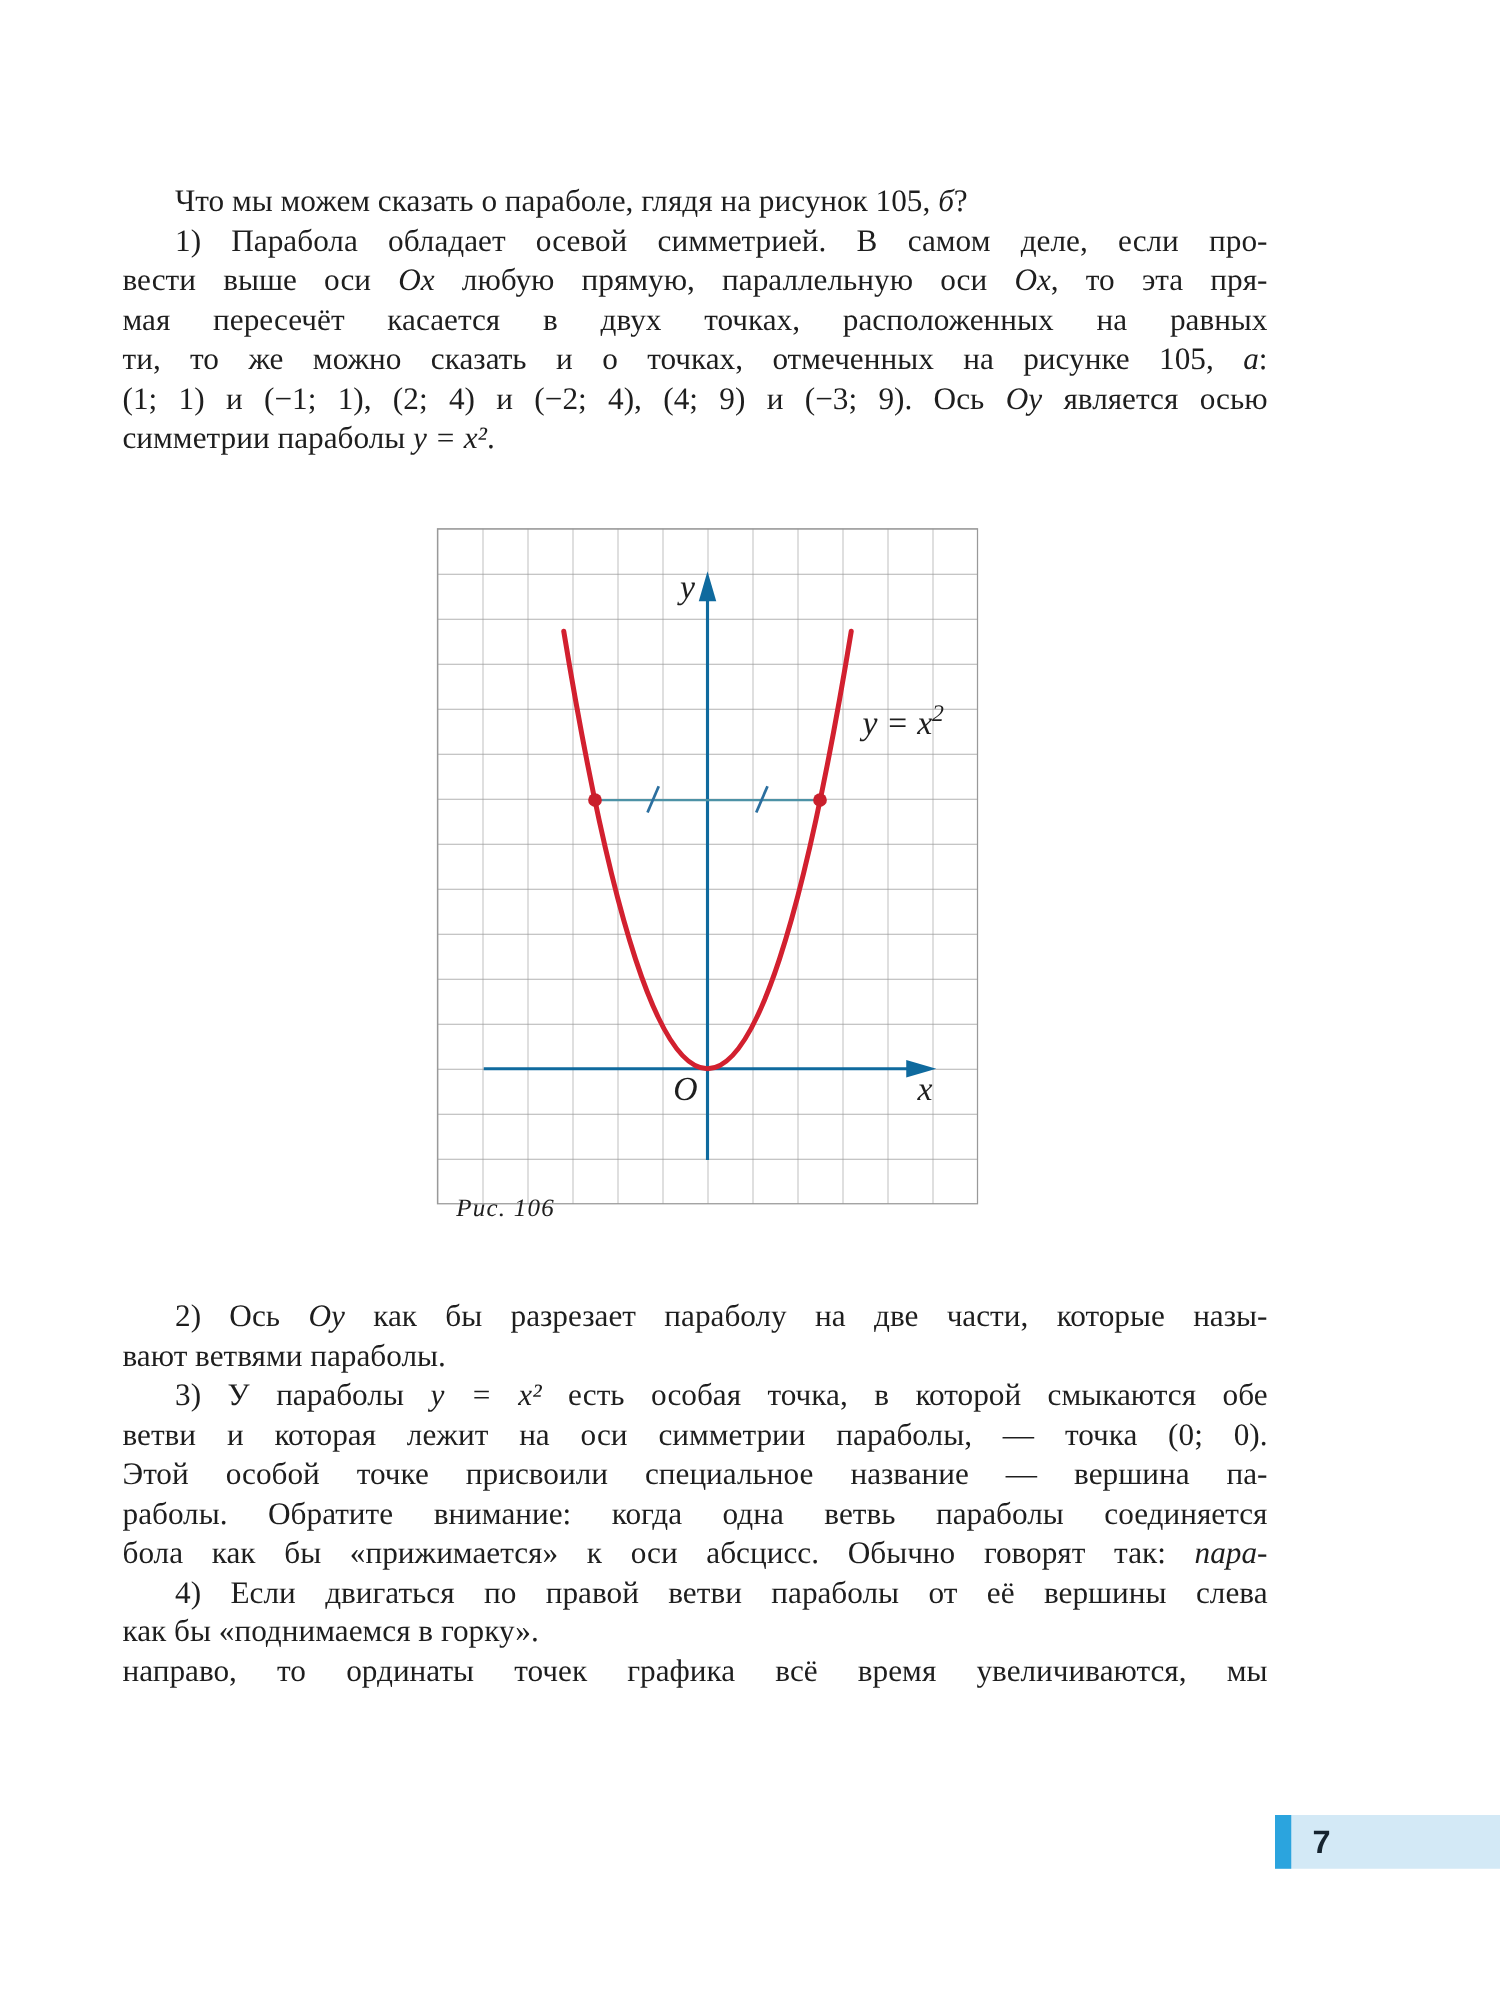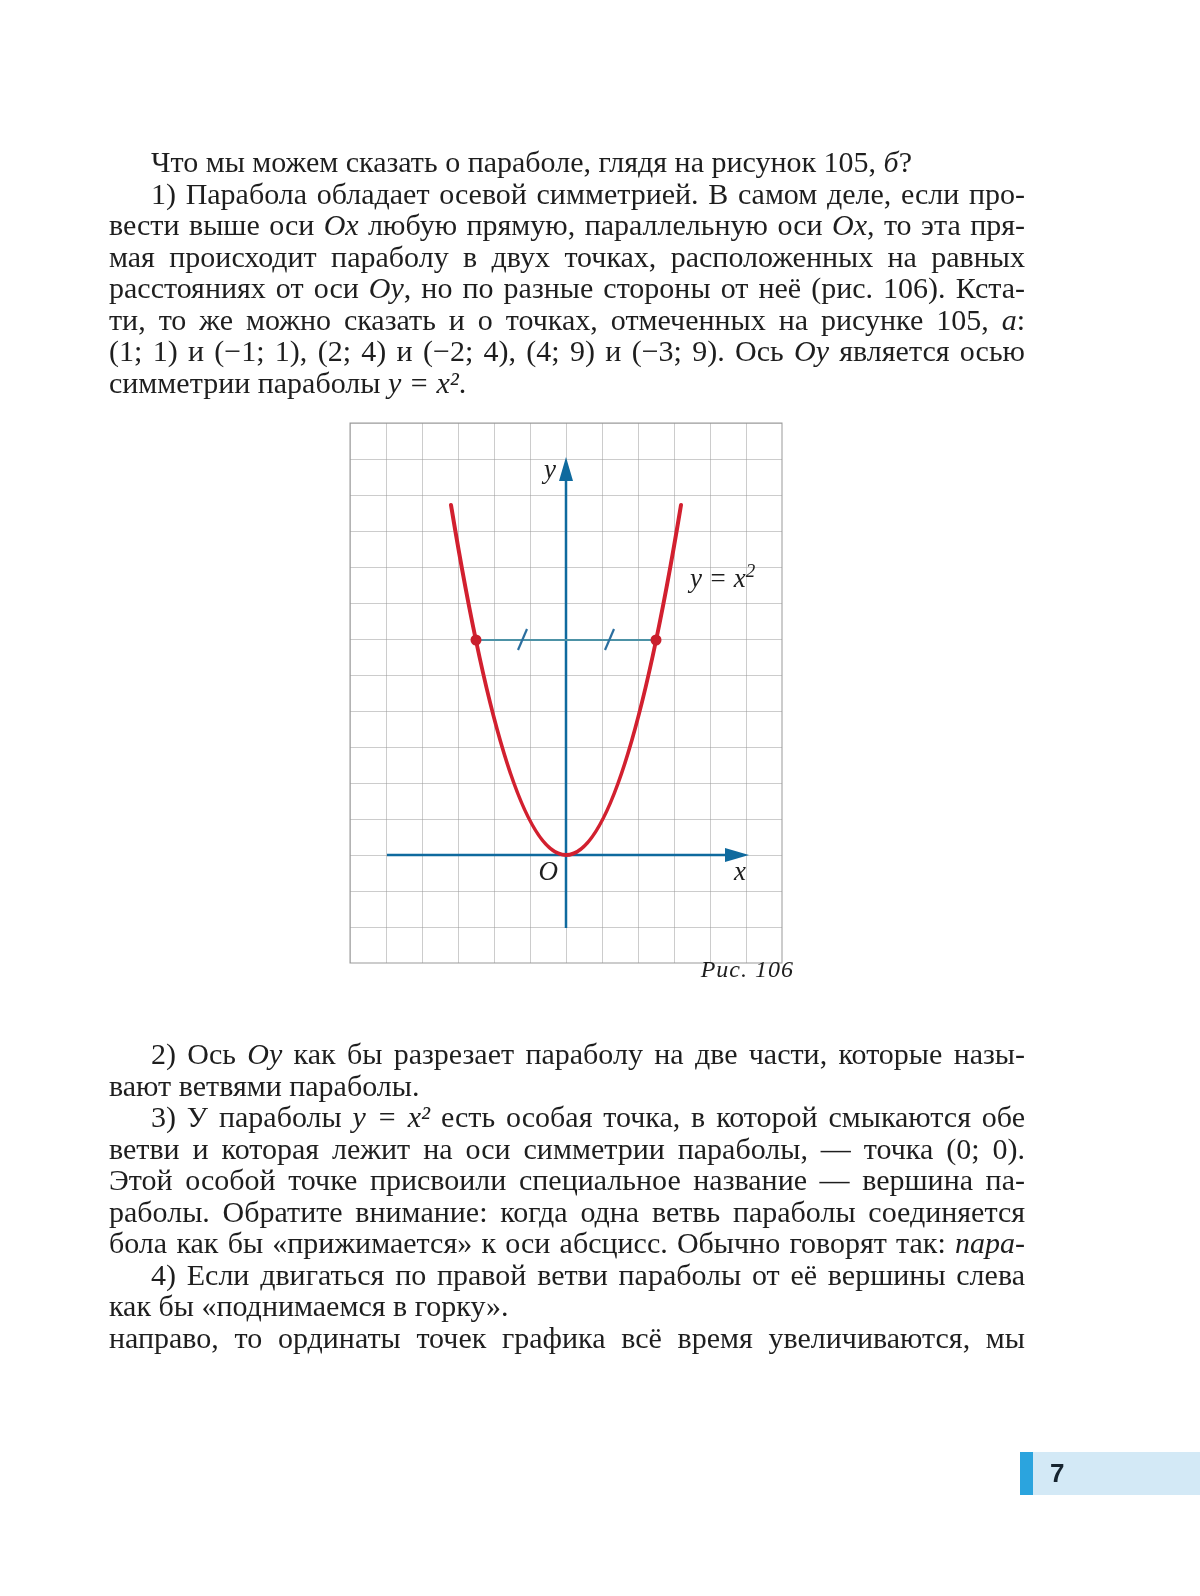--- a/index.html
+++ b/index.html
@@ -6,40 +6,40 @@
   body{
     width:1200px;height:1596px;
     background:#ffffff;
     position:relative;
     font-family:"Liberation Serif", serif;
     color:#1e1e1e;
     overflow:hidden;
   }
   .textblock{
     position:absolute;
-    left:109px;
+    left:98px;
     width:916px;
-    font-size:30px;
+    font-size:25px;
     line-height:31.5px;
   }
   #top-text{top:146px;}
   #bottom-text{top:1038px;}
   .para{margin:0;}
   .para .line:first-child{text-indent:42px;}
   .line{white-space:normal;}
   .line.just{text-align:justify;text-align-last:justify;text-justify:inter-word;}
   .r-n{font-style:normal;font-weight:normal;}
   .r-b{font-weight:normal;}
   .r-i{font-style:italic;}
   #figure-wrap{
     position:absolute;left:346px;top:419px;width:440px;height:548px;
   }
   #figure-caption{
-    position:absolute;left:354px;top:956px;width:440px;
-    text-align:right;font-style:italic;font-size:24px;
+    position:absolute;left:365px;top:956px;width:440px;
+    text-align:left;font-style:italic;font-size:20px;
     letter-spacing:1px;
   }
   #page-number-bar{
     position:absolute;left:1020px;top:1452px;width:180px;height:43px;
     display:flex;align-items:stretch;
   }
   #page-number-accent{width:13px;height:100%;}
   #page-number-value{
     font-family:"Liberation Sans", sans-serif;
     font-weight:bold;font-size:26px;
@@ -50,22 +50,21 @@
 </head>
 <body>
 
 <div id="top-text" class="textblock">
     <div class="para">
       <div class="line"><span class="r-n">Что мы можем сказать о параболе, глядя на рисунок 105, </span><span class="r-i">б</span><span class="r-n">?</span></div>
     </div>
     <div class="para">
       <div class="line just"><span class="r-n">1) Парабола обладает осевой симметрией. В самом деле, если про-</span></div>
       <div class="line just"><span class="r-n">вести выше оси </span><span class="r-i">Ox</span><span class="r-n"> любую прямую, параллельную оси </span><span class="r-i">Ox</span><span class="r-n">, то эта пря-</span></div>
-      <div class="line just"><span class="r-n">мая происходит параболу в двух точках, расположенных на равных</span></div>
-      <div class="line just"><span class="r-n">расстояниях от оси </span><span class="r-i">Oy</span><span class="r-n">, но по разные стороны от неё (рис. 106). Кста-</span></div>
+      <div class="line just"><span class="r-n">мая пересечёт касается в двух точках, расположенных на равных</span></div>
       <div class="line just"><span class="r-n">ти, то же можно сказать и о точках, отмеченных на рисунке 105, </span><span class="r-i">а</span><span class="r-n">:</span></div>
       <div class="line just"><span class="r-n">(1; 1) и (−1; 1), (2; 4) и (−2; 4), (4; 9) и (−3; 9). Ось </span><span class="r-i">Oy</span><span class="r-n"> является </span><span class="r-b">осью</span></div>
       <div class="line"><span class="r-b">симметрии параболы </span><span class="r-i">y = x²</span><span class="r-n">.</span></div>
     </div>
   </div>
 
 <div id="figure-wrap">
   <svg width="440" height="548" viewBox="0 0 440 548">
     <defs>
       <pattern id="gridpat" x="4" y="4" width="36" height="36" patternUnits="userSpaceOnUse">

